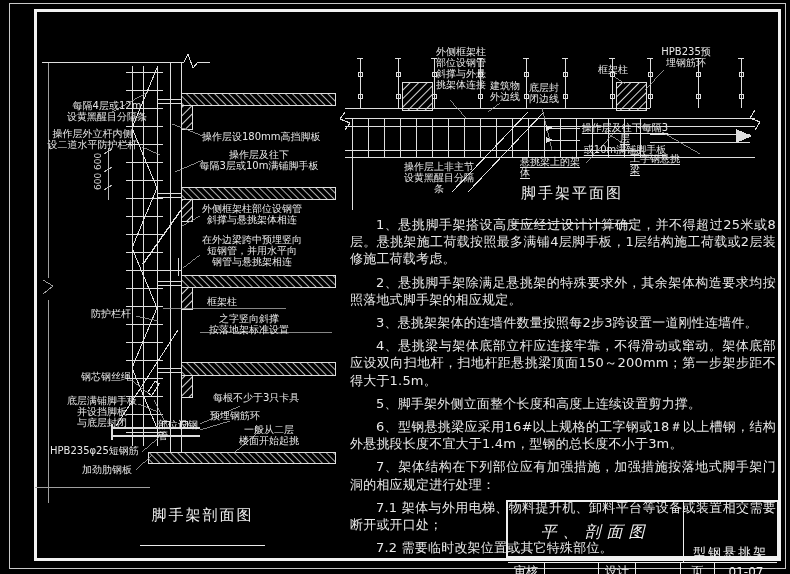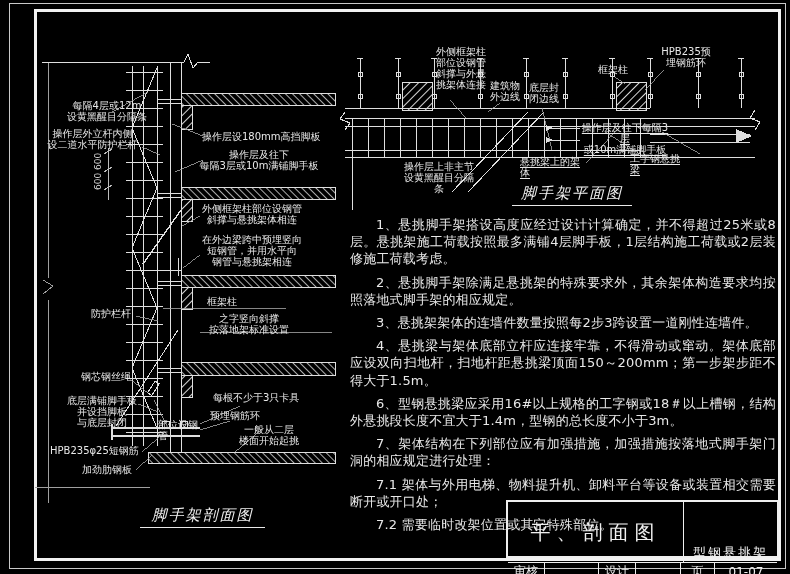--- a/index.html
+++ b/index.html
@@ -4,30 +4,30 @@
 <style>
   html,body{margin:0;padding:0;background:#000;}
   body{width:790px;height:574px;overflow:hidden;
        font-family:"DejaVu Sans","Liberation Sans",sans-serif;}
   #canvas{position:relative;width:790px;height:574px;background:#000;}
   svg.linework{position:absolute;left:0;top:0;width:790px;height:574px;shape-rendering:crispEdges;}
   .lb{position:absolute;color:#e9e9e9;font-size:10px;line-height:11px;white-space:pre-line;}
   .c{text-align:center}.r{text-align:center}.l{text-align:left}
   .ul{text-decoration:underline;text-underline-offset:2px;}
   .dtitle{position:absolute;color:#f2f2f2;font-size:15px;letter-spacing:2px;
-          border-bottom:1px solid #e9e9e9;padding-bottom:2px;text-align:center;font-style:italic;}
+          border-bottom:1px solid #e9e9e9;padding-bottom:20px;text-align:center;}
   #notes{position:absolute;left:344px;top:210px;width:438px;}
   #notes p{margin:6px;color:#e8e8e8;font-size:13px;line-height:17.2px;
            text-align:justify;text-indent:2em;letter-spacing:.2px;}
   
   #tblock{position:absolute;left:506px;top:500px;width:273px;height:58px;
           border:2px solid #efefef;box-sizing:border-box;display:flex;flex-direction:column;color:#efefef;}
   #tb-top{display:flex;flex:1;border-bottom:1px solid #efefef;}
   #tb-main{width:175px;border-right:1px solid #efefef;display:flex;align-items:center;justify-content:center;
-           font-size:20px;letter-spacing:6px;}
+           font-size:16px;letter-spacing:6px;font-style:italic;}
   #tb-sub{flex:1;display:flex;align-items:center;justify-content:center;font-size:13px;letter-spacing:2px;margin-top:42px;}
   #tb-bot{display:flex;height:21px;font-size:12px;}
   #tb-bot .cell{border-right:1px solid #efefef;display:flex;align-items:center;justify-content:center;box-sizing:border-box;}
 </style>
 </head>
 <body>
 
 <div id="canvas">
 
   <svg class="linework" viewBox="0 0 790 574">
@@ -226,20 +226,21 @@
 设黄黑醒目分隔条</div>
   <div class="lb l ul" style="left:520px;top:156px;width:68px">悬挑梁上的架体</div>
   <div class="lb l ul" style="left:630px;top:153px;width:58px">工字钢悬挑梁</div>
   <div class="dtitle" style="left:512px;top:184px;width:120px">脚手架平面图</div>
 
   <div id="notes">
     <p class="note">1、悬挑脚手架搭设高度应经过设计计算确定，并不得超过25米或8层。悬挑架施工荷载按照最多满铺4层脚手板，1层结构施工荷载或2层装修施工荷载考虑。</p>
     <p class="note">2、悬挑脚手架除满足悬挑架的特殊要求外，其余架体构造要求均按照落地式脚手架的相应规定。</p>
     <p class="note">3、悬挑架架体的连墙件数量按照每2步3跨设置一道刚性连墙件。</p>
     <p class="note">4、悬挑梁与架体底部立杆应连接牢靠，不得滑动或窜动。架体底部应设双向扫地杆，扫地杆距悬挑梁顶面150～200mm；第一步架步距不得大于1.5m。</p>
+    <p class="note">5、脚手架外侧立面整个长度和高度上连续设置剪力撑。</p>
     <p class="note">6、型钢悬挑梁应采用16#以上规格的工字钢或18＃以上槽钢，结构外悬挑段长度不宜大于1.4m，型钢的总长度不小于3m。</p>
     <p class="note">7、架体结构在下列部位应有加强措施，加强措施按落地式脚手架门洞的相应规定进行处理：</p>
     <p class="note">7.1  架体与外用电梯、物料提升机、卸料平台等设备或装置相交需要断开或开口处；</p>
     <p class="note">7.2  需要临时改架位置或其它特殊部位。</p>
   </div>
 
   <div id="tblock">
     <div id="tb-top">
       <div id="tb-main">平、剖面图</div>
       <div id="tb-sub">型钢悬挑架</div>

